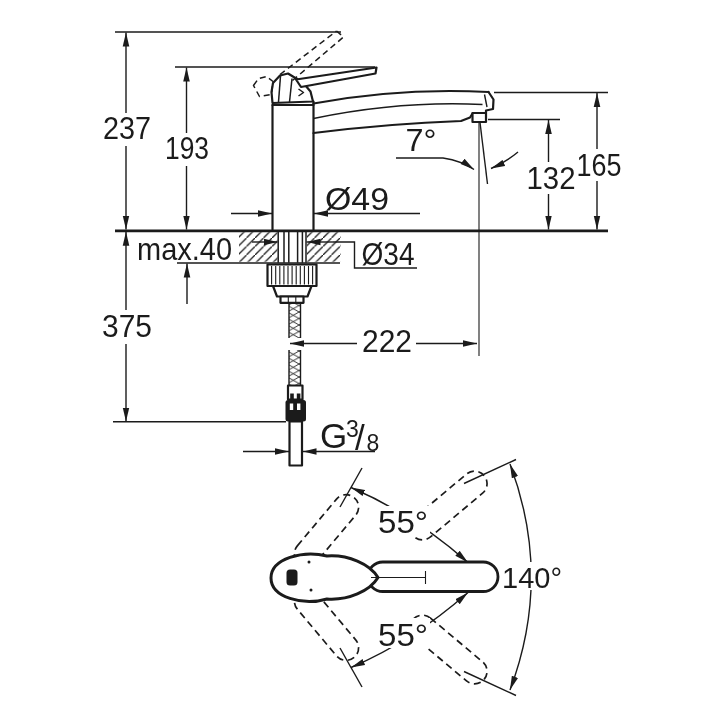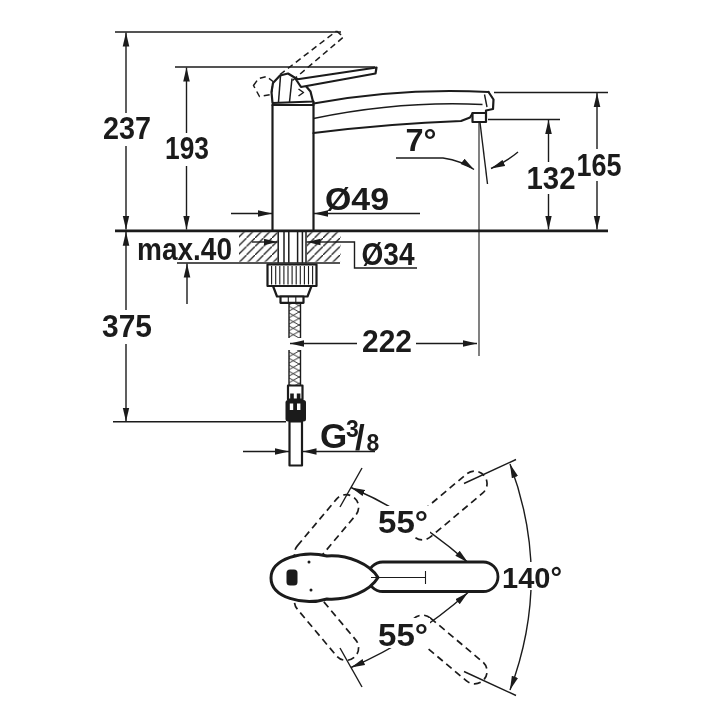--- a/index.html
+++ b/index.html
@@ -1,17 +1,17 @@
 <!DOCTYPE html>
 <html><head>
 <meta charset="utf-8">
 <style>
   html,body{margin:0;padding:0;background:#ffffff;}
   .stage{position:relative;width:720px;height:720px;background:#fff;overflow:hidden;
-         font-family:"Liberation Sans", sans-serif;font-weight:bold;}
+         font-family:"Liberation Sans", sans-serif;}
   svg{position:absolute;left:0;top:0;}
   text{fill:#1b1b1b;font-family:"Liberation Sans", sans-serif;}
   .dim{font-size:32px;}
   .dim-sm{font-size:30px;}
   .frac{font-size:23px;}
   .gbig{font-size:35px;}
   .ln{stroke:#1b1b1b;stroke-width:1.4;fill:none;}
   .thin{stroke:#1b1b1b;stroke-width:1.1;fill:none;}
   .fx{stroke:#1b1b1b;stroke-width:2.2;fill:none;stroke-linejoin:round;stroke-linecap:round;}
   .fxf{stroke:#1b1b1b;stroke-width:2.2;fill:#fff;stroke-linejoin:round;}

